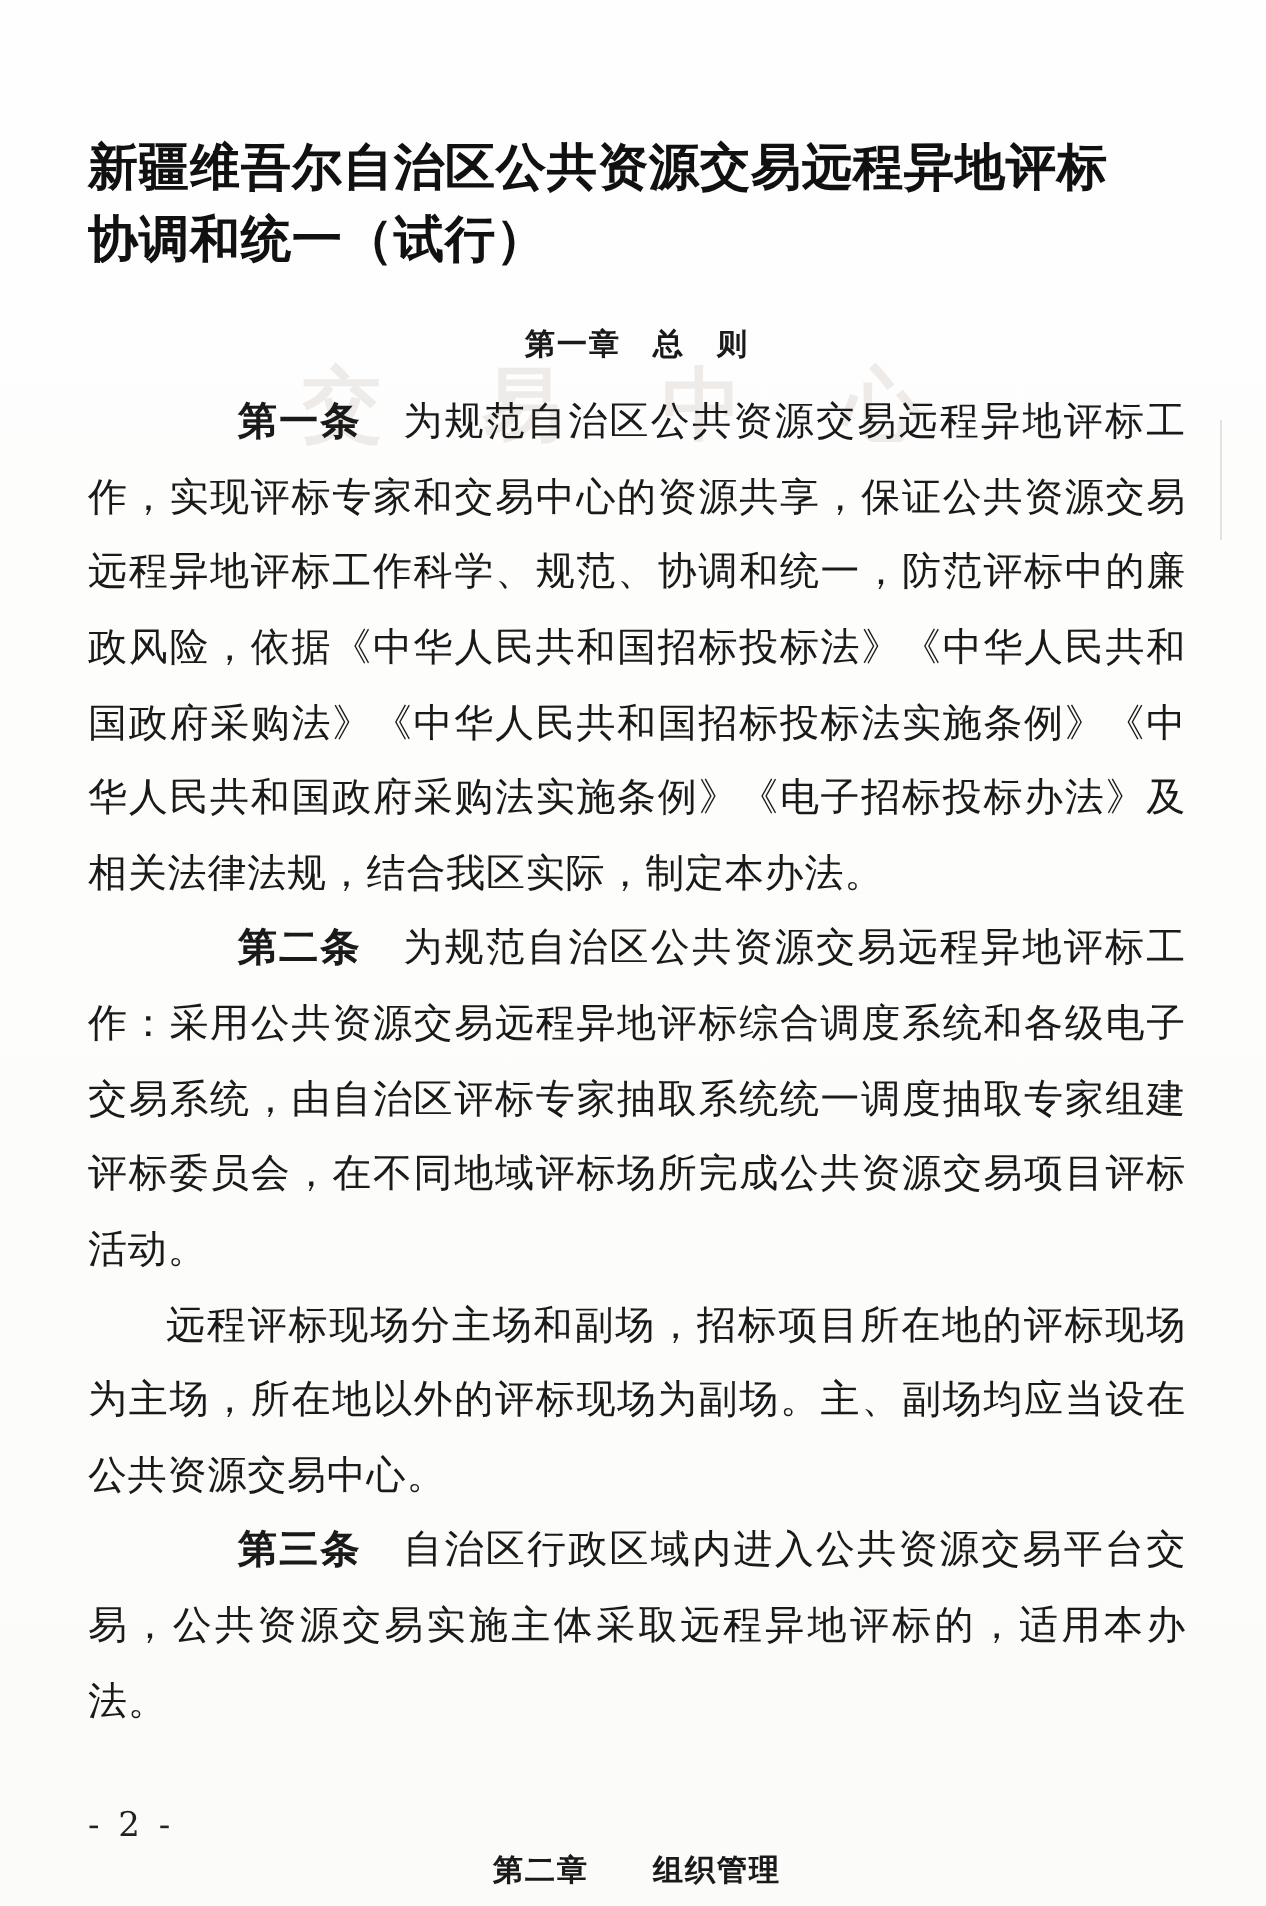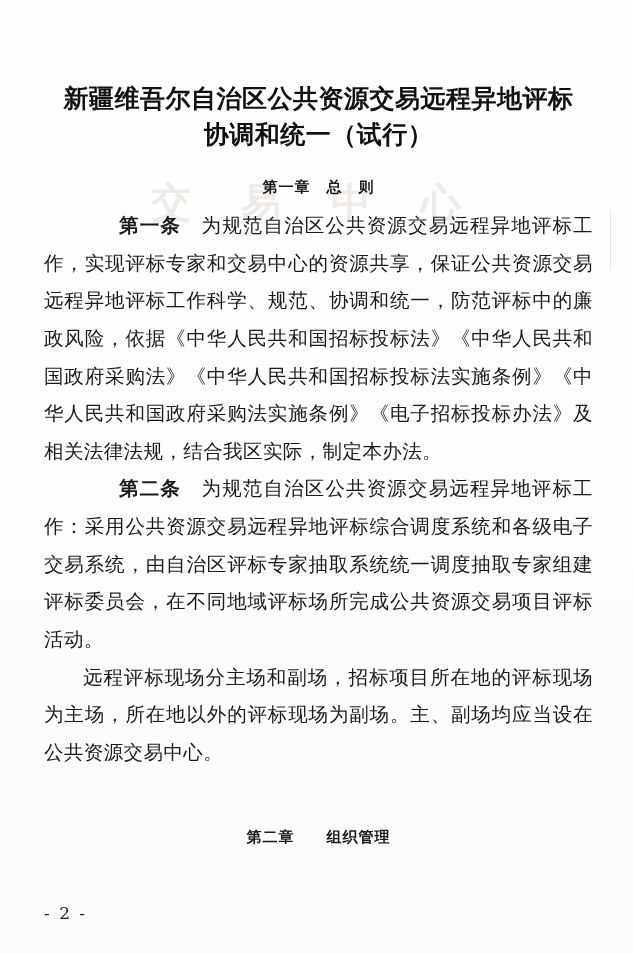--- a/index.html
+++ b/index.html
@@ -23,27 +23,26 @@
     padding: 0;
     box-sizing: border-box;
   }
   .page-inner {
     position: absolute;
     left: 44px;
     right: 40px;
     top: 66px;
   }
   .doc-title {
-    text-align: center;
     font-size: 25px;
     font-weight: bold;
     line-height: 1.42;
     letter-spacing: 0.5px;
     color: #111;
-    margin: 15px;
+    margin: 0;
   }
   .doc-title .line2 {
     display: block;
   }
   .watermark {
     position: absolute;
     left: 90px;
     top: 175px;
     width: 450px;
     height: 60px;
@@ -119,20 +118,23 @@
     </p>
 
     <p class="para">
       <b>第二条</b><span>　为规范自治区公共资源交易远程异地评标工作：采用公共资源交易远程异地评标综合调度系统和各级电子交易系统，由自治区评标专家抽取系统统一调度抽取专家组建评标委员会，在不同地域评标场所完成公共资源交易项目评标活动。</span>
     </p>
 
     <p class="para">
       <span>远程评标现场分主场和副场，招标项目所在地的评标现场为主场，所在地以外的评标现场为副场。主、副场均应当设在公共资源交易中心。</span>
     </p>
 
+    <p class="para">
+      <b>第三条</b><span>　自治区行政区域内进入公共资源交易平台交易，公共资源交易实施主体采取远程异地评标的，适用本办法。</span>
+    </p>
 
     <div class="chapter-heading second">第二章　　组织管理</div>
 
   </div>
 
   <div class="page-number">- 2 -</div>
 
 </div>
 
 </body></html>

